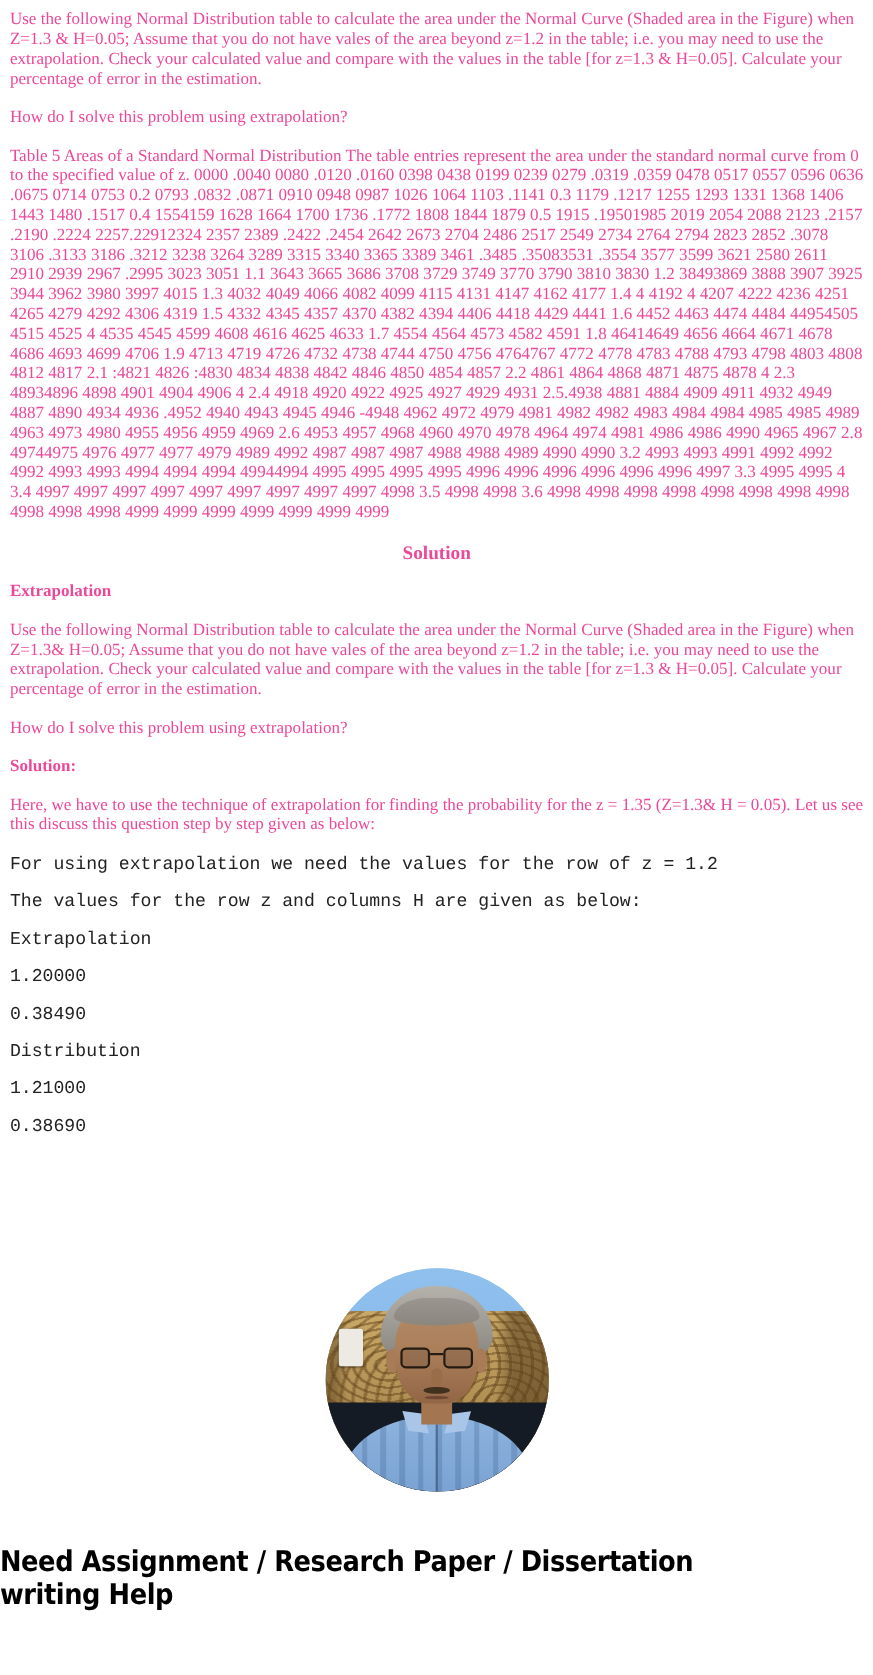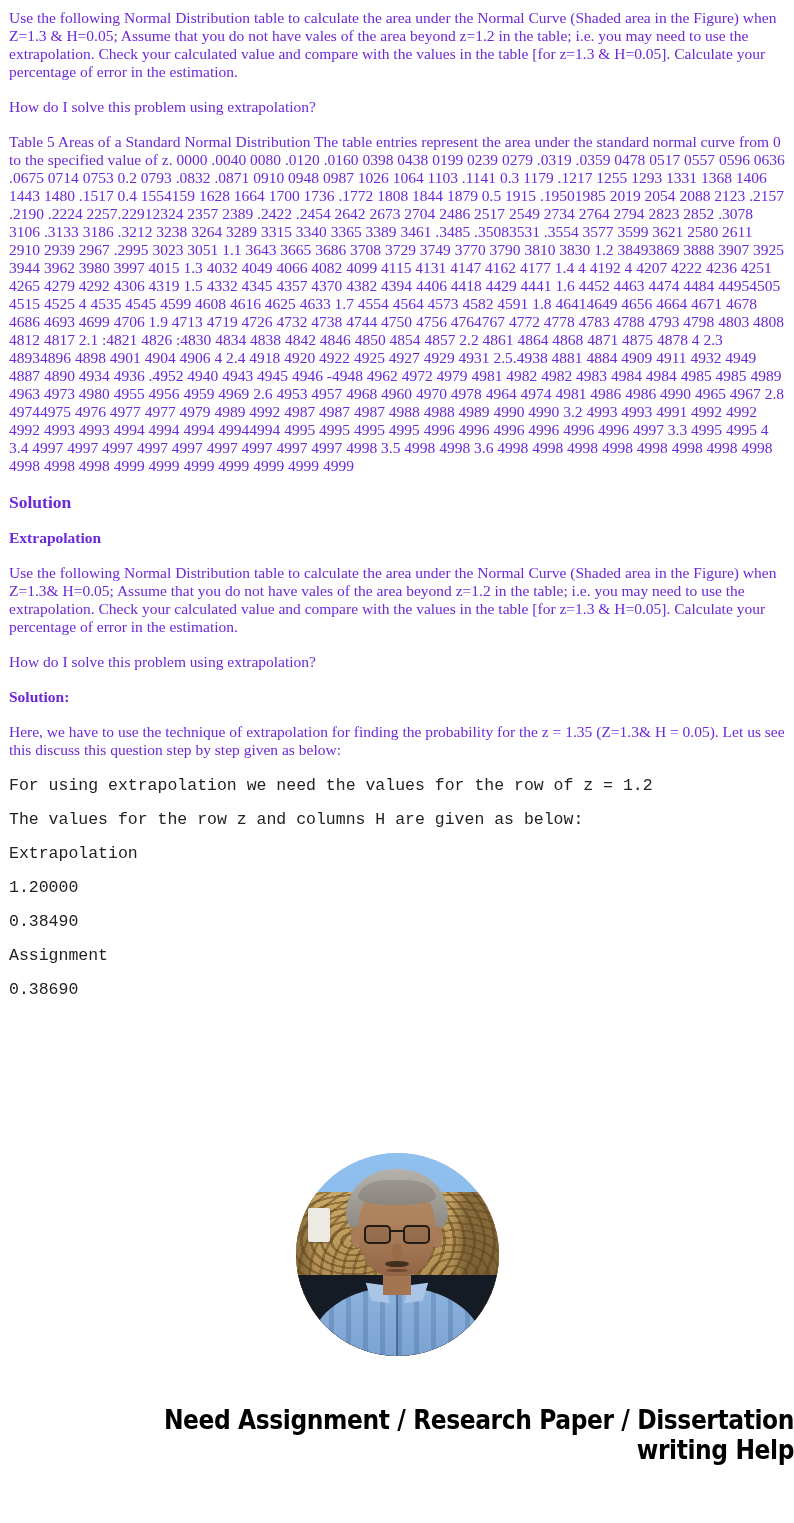--- a/index.html
+++ b/index.html
@@ -3,22 +3,22 @@
 <meta charset="utf-8">
 <style>
   html,body{margin:0;padding:0;background:#ffffff;}
   body{width:794px;height:1523px;overflow:hidden;color:#1b1b1b;}
   .page{width:794px;box-sizing:border-box;}
 
   
   .content-clip{height:1123px;overflow:hidden;box-sizing:border-box;padding:0 9px 0 9px;}
   .content-clip > :first-child{margin-top:9px;}
 
-  .cond{font-family:"Liberation Serif",serif;font-size:15.5px;line-height:18px;margin:17px 0;color:#6d28d9;}
-  h2.cond{font-size:17.5px;line-height:20px;font-weight:bold;margin:17px 0;}
+  .cond{font-family:"Liberation Serif",serif;font-size:15.5px;line-height:18px;margin:17px 0;color:#ec4899;}
+  h2.cond{font-size:17.5px;line-height:20px;font-weight:bold;margin:17px 0;text-align:center;}
   h3.cond{font-size:15.5px;line-height:18px;font-weight:bold;margin:17px 0;}
 
   .wide{font-family:Liberation Mono, monospace;font-size:16.5px;line-height:20px;margin:14px 0;color:#222;}
 
   
   .photo-wrap{width:794px;display:flex;justify-content:center;margin-top:30px;}
   .photo{position:relative;width:203px;height:203px;border-radius:50%;overflow:hidden;background:#8abbea;}
   .photo div{position:absolute;}
   .ph-sky{inset:0;background:linear-gradient(180deg,#8fc0ee,#7fb0e2);}
   .ph-wall{left:0;right:0;top:19%;bottom:0;
@@ -49,21 +49,21 @@
      background:
        repeating-linear-gradient(90deg, rgba(40,75,125,.22) 0 5px, rgba(0,0,0,0) 5px 17px),
        linear-gradient(180deg,#8db3de,#7aa2d2);
      border-radius:50% 50% 0 0 / 78% 78% 0 0;}
   .ph-collar-l{left:36%;top:64.5%;width:9%;height:9%;background:#a9c6e9;transform:skewX(24deg) rotate(8deg);}
   .ph-collar-r{right:36%;top:64.5%;width:9%;height:9%;background:#a9c6e9;transform:skewX(-24deg) rotate(-8deg);}
   .ph-placket{left:49.3%;top:70%;width:1.4%;height:30%;background:rgba(35,60,95,.5);}
 
   
   .footer{font-family:"DejaVu Sans","Liberation Sans",sans-serif;font-weight:700;font-stretch:condensed;
-     font-size:26px;line-height:30px;letter-spacing:-0.4px;text-align:right;color:#000;margin-top:49px;}
+     font-size:26px;line-height:30px;letter-spacing:-0.4px;text-align:left;color:#000;margin-top:49px;}
 </style>
 </head>
 <body>
 
 <div class="page">
 
   <div class="content-clip">
     <p class="cond">Use the following Normal Distribution table to calculate the area under the Normal Curve (Shaded area in the Figure) when Z=1.3 &amp; H=0.05; Assume that you do not have vales of the area beyond z=1.2 in the table; i.e. you may need to use the extrapolation. Check your calculated value and compare with the values in the table [for z=1.3 &amp; H=0.05]. Calculate your percentage of error in the estimation.</p>
     <p class="cond">How do I solve this problem using extrapolation?</p>
     <p class="cond">Table 5 Areas of a Standard Normal Distribution The table entries represent the area under the standard normal curve from 0 to the specified value of z. 0000 .0040 0080 .0120 .0160 0398 0438 0199 0239 0279 .0319 .0359 0478 0517 0557 0596 0636 .0675 0714 0753 0.2 0793 .0832 .0871 0910 0948 0987 1026 1064 1103 .1141 0.3 1179 .1217 1255 1293 1331 1368 1406 1443 1480 .1517 0.4 1554159 1628 1664 1700 1736 .1772 1808 1844 1879 0.5 1915 .19501985 2019 2054 2088 2123 .2157 .2190 .2224 2257.22912324 2357 2389 .2422 .2454 2642 2673 2704 2486 2517 2549 2734 2764 2794 2823 2852 .3078 3106 .3133 3186 .3212 3238 3264 3289 3315 3340 3365 3389 3461 .3485 .35083531 .3554 3577 3599 3621 2580 2611 2910 2939 2967 .2995 3023 3051 1.1 3643 3665 3686 3708 3729 3749 3770 3790 3810 3830 1.2 38493869 3888 3907 3925 3944 3962 3980 3997 4015 1.3 4032 4049 4066 4082 4099 4115 4131 4147 4162 4177 1.4 4 4192 4 4207 4222 4236 4251 4265 4279 4292 4306 4319 1.5 4332 4345 4357 4370 4382 4394 4406 4418 4429 4441 1.6 4452 4463 4474 4484 44954505 4515 4525 4 4535 4545 4599 4608 4616 4625 4633 1.7 4554 4564 4573 4582 4591 1.8 46414649 4656 4664 4671 4678 4686 4693 4699 4706 1.9 4713 4719 4726 4732 4738 4744 4750 4756 4764767 4772 4778 4783 4788 4793 4798 4803 4808 4812 4817 2.1 :4821 4826 :4830 4834 4838 4842 4846 4850 4854 4857 2.2 4861 4864 4868 4871 4875 4878 4 2.3 48934896 4898 4901 4904 4906 4 2.4 4918 4920 4922 4925 4927 4929 4931 2.5.4938 4881 4884 4909 4911 4932 4949 4887 4890 4934 4936 .4952 4940 4943 4945 4946 -4948 4962 4972 4979 4981 4982 4982 4983 4984 4984 4985 4985 4989 4963 4973 4980 4955 4956 4959 4969 2.6 4953 4957 4968 4960 4970 4978 4964 4974 4981 4986 4986 4990 4965 4967 2.8 49744975 4976 4977 4977 4979 4989 4992 4987 4987 4987 4988 4988 4989 4990 4990 3.2 4993 4993 4991 4992 4992 4992 4993 4993 4994 4994 4994 49944994 4995 4995 4995 4995 4996 4996 4996 4996 4996 4996 4997 3.3 4995 4995 4 3.4 4997 4997 4997 4997 4997 4997 4997 4997 4997 4998 3.5 4998 4998 3.6 4998 4998 4998 4998 4998 4998 4998 4998 4998 4998 4998 4999 4999 4999 4999 4999 4999 4999</p>
@@ -76,21 +76,22 @@
 
     <h3 class="cond">Solution:</h3>
     <p class="cond">Here, we have to use the technique of extrapolation for finding the probability for the z = 1.35 (Z=1.3&amp; H = 0.05). Let us see this discuss this question step by step given as below:</p>
 
     <p class="wide">For using extrapolation we need the values for the row of z = 1.2</p>
     <p class="wide">The values for the row z and columns H are given as below:</p>
 
     <p class="wide">Extrapolation</p>
     <p class="wide">1.20000</p>
     <p class="wide">0.38490</p>
-    <p class="wide">Assignment</p>
+    <p class="wide">Distribution</p>
+    <p class="wide">1.21000</p>
     <p class="wide">0.38690</p>
   </div>
 
   <div class="photo-wrap">
     <div class="photo">
       <div class="ph-sky"></div>
       <div class="ph-wall"></div>
       <div class="ph-switch"></div>
       <div class="ph-dark"></div>
       <div class="ph-shirt"></div>

